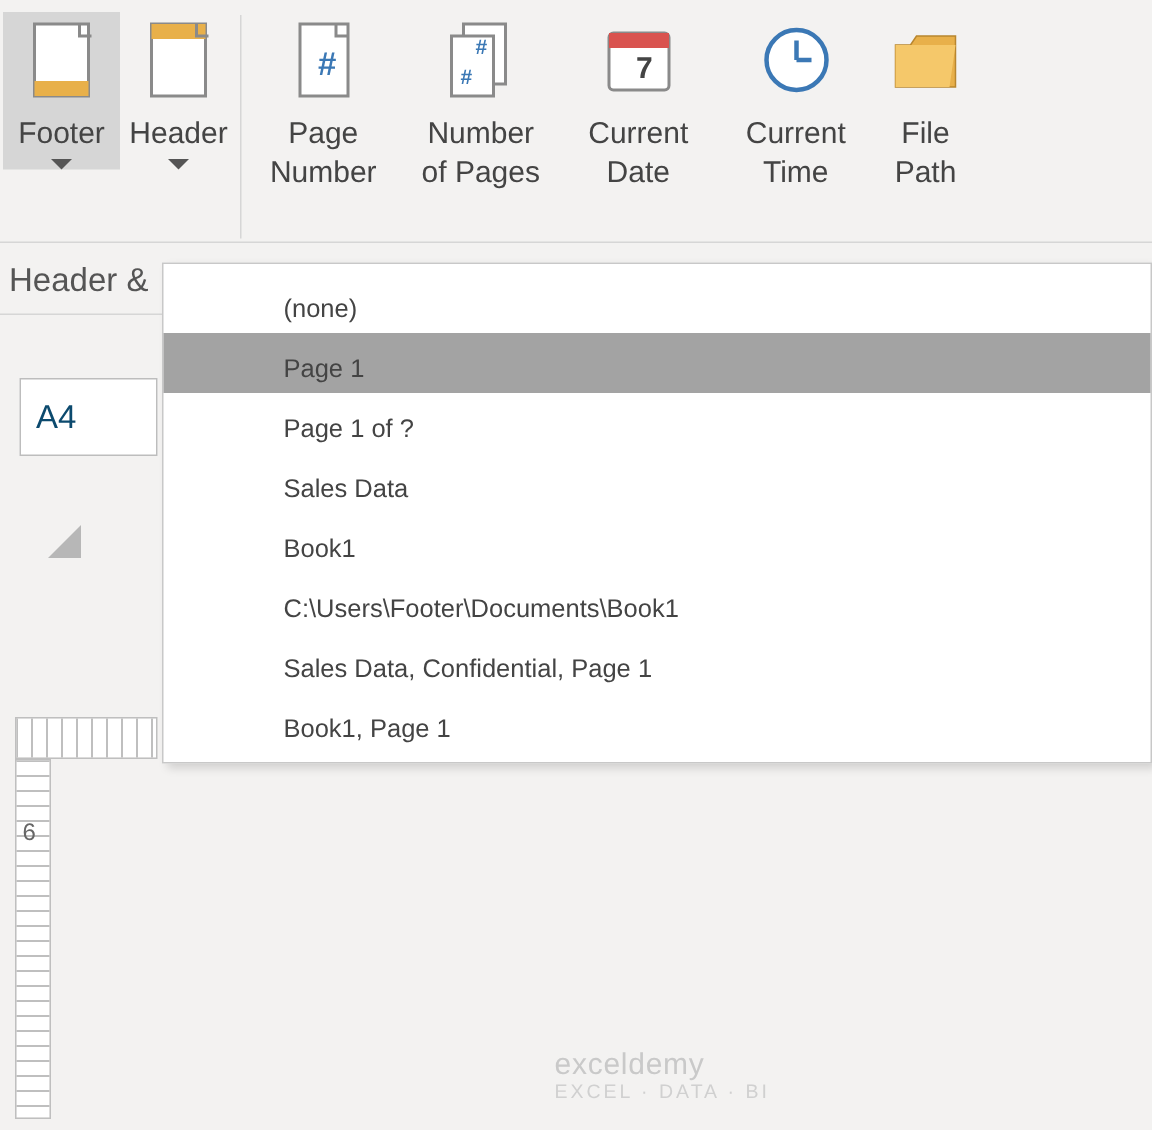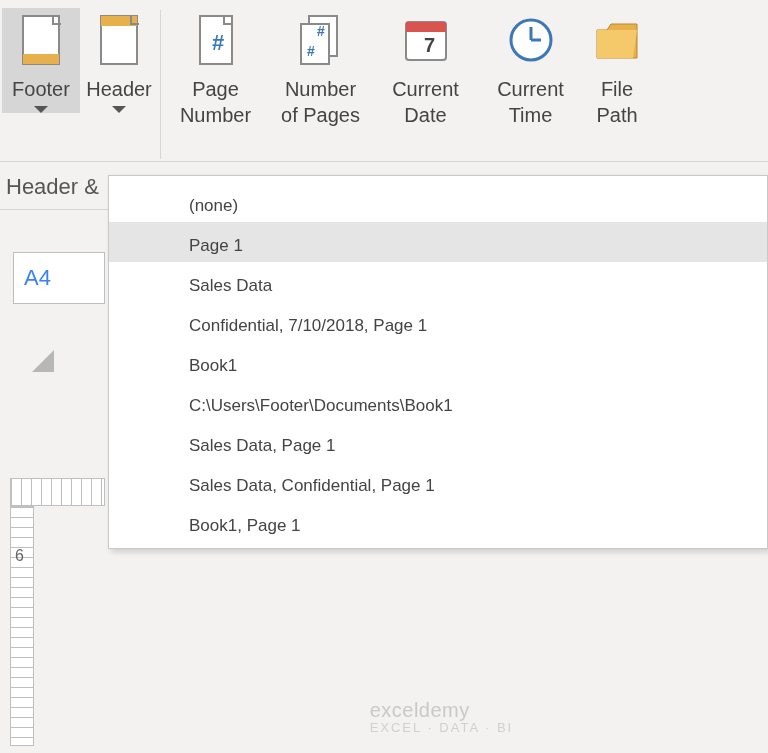--- a/index.html
+++ b/index.html
@@ -98,21 +98,21 @@
     }
     .dropdown-item {
       padding: 14px 18px 6px 80px;
       font-size: 17px;
       color: #444;
       cursor: pointer;
       white-space: nowrap;
       overflow: hidden;
     }
     .dropdown-item.highlight {
-      background: #e5e5e5;
+      background: #a3a3a3;
     }
 
     
     .namebox-area {
       position: absolute;
       top: 232px;
       left: 0;
       width: 108px;
       height: 80px;
       display: flex;
@@ -120,21 +120,21 @@
       justify-content: flex-start;
       padding-top: 20px;
     }
     .namebox {
       width: 92px;
       height: 52px;
       margin-left: 13px;
       border: 1px solid #bdbdbd;
       background: #fff;
       font-size: 22px;
-      color: #3b82f6;
+      color: #0c4a6e;
       padding: 8px 10px;
       display: flex;
       align-items: center;
       text-align: center;
     }
     .ruler-top {
       position: absolute;
       top: 478px;
       left: 10px;
       width: 95px;
@@ -299,25 +299,24 @@
 
 <div class="select-tri"></div>
 <div class="ruler-top"></div>
 <div class="ruler-left">
   <span class="num">6</span>
 </div>
 
 <div class="dropdown">
   <div class="dropdown-item">(none)</div>
   <div class="dropdown-item highlight">Page 1</div>
+  <div class="dropdown-item">Page 1 of ?</div>
   <div class="dropdown-item">Sales Data</div>
-  <div class="dropdown-item"> Confidential, 7/10/2018, Page 1</div>
   <div class="dropdown-item">Book1</div>
   <div class="dropdown-item">C:\Users\Footer\Documents\Book1</div>
-  <div class="dropdown-item">Sales Data, Page 1</div>
   <div class="dropdown-item">Sales Data,  Confidential, Page 1</div>
   <div class="dropdown-item">Book1, Page 1</div>
 </div>
 
 <div class="watermark">
   <span>exceldemy</span>
   <span class="sub">EXCEL · DATA · BI</span>
 </div>
 
 </body></html>

